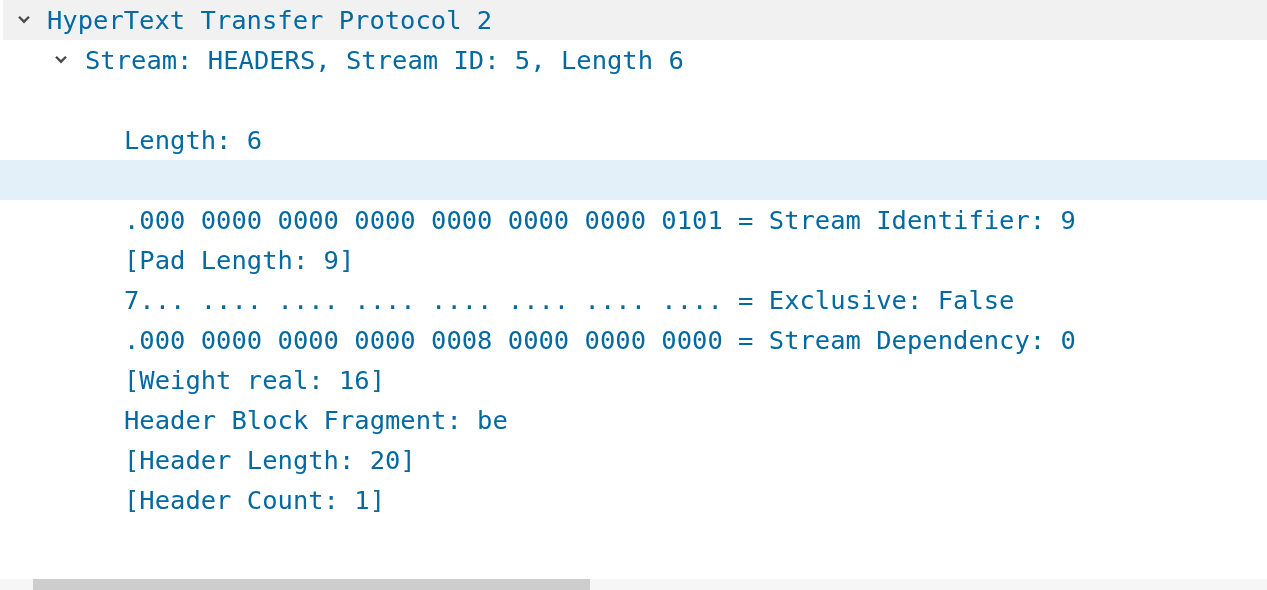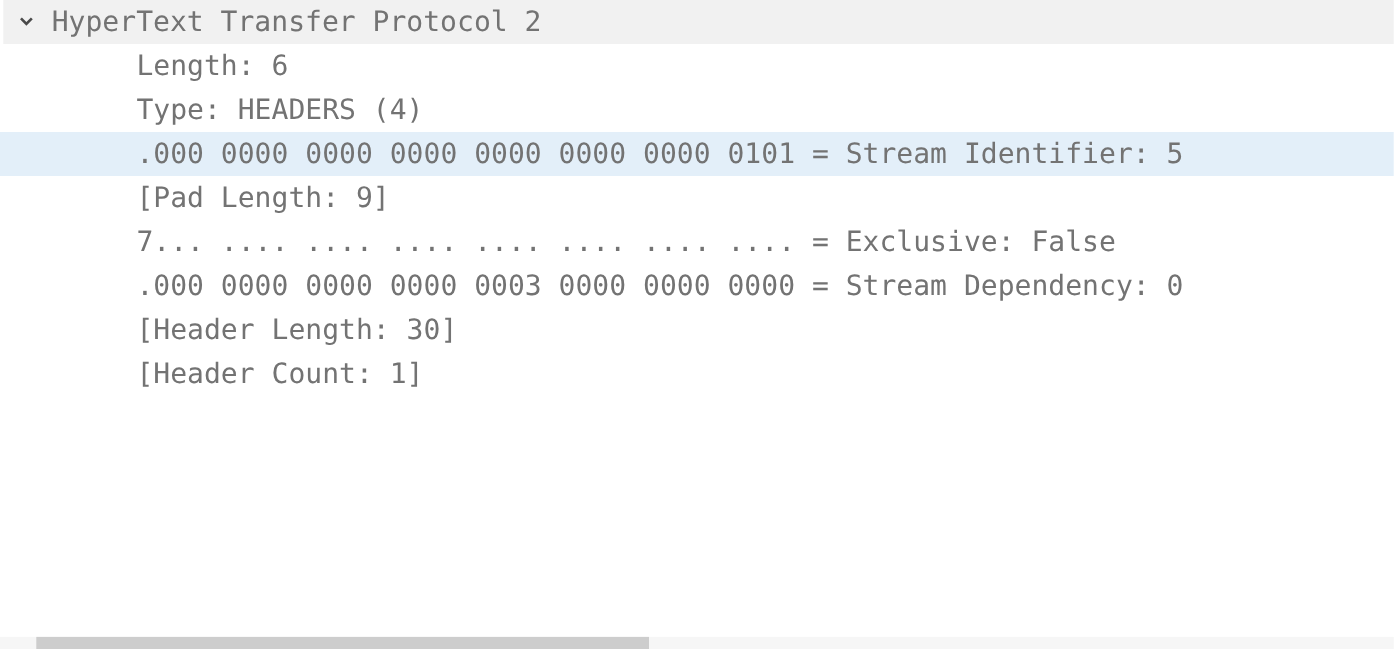--- a/index.html
+++ b/index.html
@@ -21,21 +21,21 @@
     height: 590px;
     background: #ffffff;
   }
 
   .row {
     position: relative;
     height: 40px;
     line-height: 40px;
     white-space: nowrap;
     font-size: 25.5px;
-    color: #737373;
+    color: #0369a1;
     letter-spacing: 0px;
   }
 
   
   .row.shade-gray {
     background: #f1f1f1;
     margin-left: 3px;
     width: 1264px;
   }
   
@@ -55,21 +55,21 @@
   .label {
     position: absolute;
     top: 0;
     left: 0;
     display: block;
   }
 
   
   .lvl1 { left: 44px; }
   .lvl2 { left: 85px; }
-  .lvl3 { left: 124px; }
+  .lvl3 { left: 124px; margin-top: 40px; }
 
   
   .tw-lvl1 { left: 8px; }
   .tw-lvl2 { left: 48px; }
   .tw-lvl3 { left: 88px; }
 
   
   #hscroll {
     position: absolute;
     left: 0;
@@ -93,39 +93,53 @@
 <div id="tree">
     <div class="row shade-gray">
       <span class="twisty tw-lvl1">
         <svg width="18" height="18" viewBox="0 0 18 18">
           <path d="M3.2 5.6 L4.9 3.9 L9 8.0 L13.1 3.9 L14.8 5.6 L9 11.4 Z" fill="#4a4a4a"></path>
         </svg>
       </span>
       <span class="label lvl1">HyperText Transfer Protocol 2</span>
     </div>
     <div class="row">
+      <span class="twisty tw-lvl2">
+        <svg width="18" height="18" viewBox="0 0 18 18">
+          <path d="M3.2 5.6 L4.9 3.9 L9 8.0 L13.1 3.9 L14.8 5.6 L9 11.4 Z" fill="#4a4a4a"></path>
+        </svg>
+      </span>
+      <span class="label lvl2">Stream: HEADERS, Stream ID: 5, Length 6</span>
+    </div>
+    <div class="row">
       <span class="label lvl3">Length: 6</span>
     </div>
     <div class="row">
       <span class="label lvl3">Type: HEADERS (4)</span>
     </div>
     <div class="row shade-blue">
-      <span class="label lvl3">.000 0000 0000 0000 0000 0000 0000 0101 = Stream Identifier: 5</span>
+      <span class="label lvl3">.000 0000 0000 0000 0000 0000 0000 0101 = Stream Identifier: 9</span>
     </div>
     <div class="row">
       <span class="label lvl3">[Pad Length: 9]</span>
     </div>
     <div class="row">
       <span class="label lvl3">7... .... .... .... .... .... .... .... = Exclusive: False</span>
     </div>
     <div class="row">
-      <span class="label lvl3">.000 0000 0000 0000 0003 0000 0000 0000 = Stream Dependency: 0</span>
+      <span class="label lvl3">.000 0000 0000 0000 0008 0000 0000 0000 = Stream Dependency: 0</span>
     </div>
     <div class="row">
-      <span class="label lvl3">[Header Length: 30]</span>
+      <span class="label lvl3">[Weight real: 16]</span>
+    </div>
+    <div class="row">
+      <span class="label lvl3">Header Block Fragment: be</span>
+    </div>
+    <div class="row">
+      <span class="label lvl3">[Header Length: 20]</span>
     </div>
     <div class="row">
       <span class="label lvl3">[Header Count: 1]</span>
     </div>
   </div>
 
 <div id="hscroll">
   <div class="thumb" style="left: 33px; width: 557px;"></div>
 </div>
 

